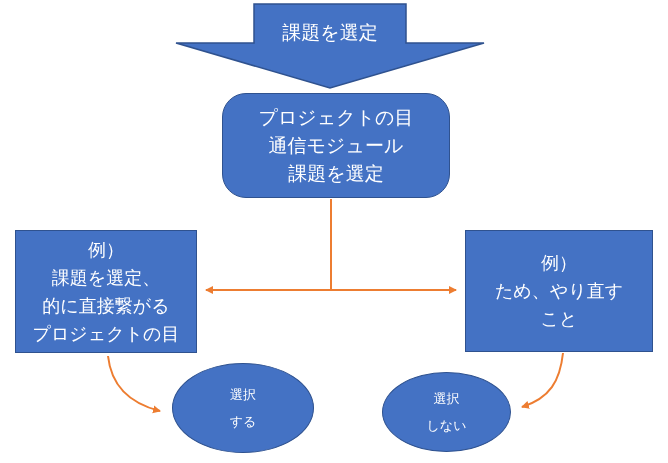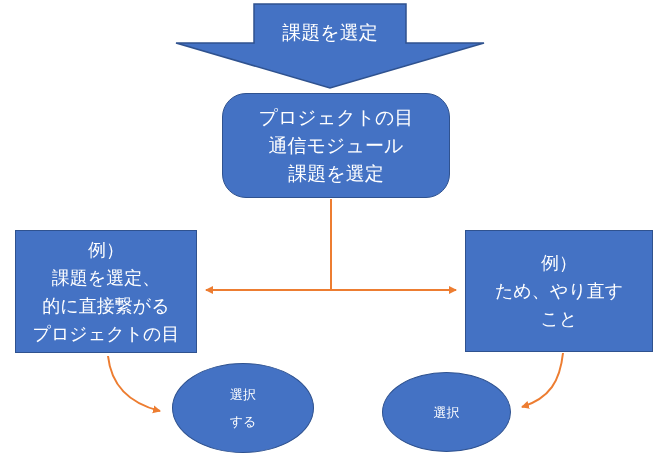--- a/index.html
+++ b/index.html
@@ -102,15 +102,16 @@
     <div class="text-line">こと</div>
   </div>
 
   <div class="node ellipse left-ellipse">
     <div class="text-line">選択</div>
     <div class="text-line">する</div>
   </div>
 
   <div class="node ellipse right-ellipse">
     <div class="text-line">選択</div>
+    <div class="text-line">しない</div>
   </div>
 
 </div>
 
 </body></html>

